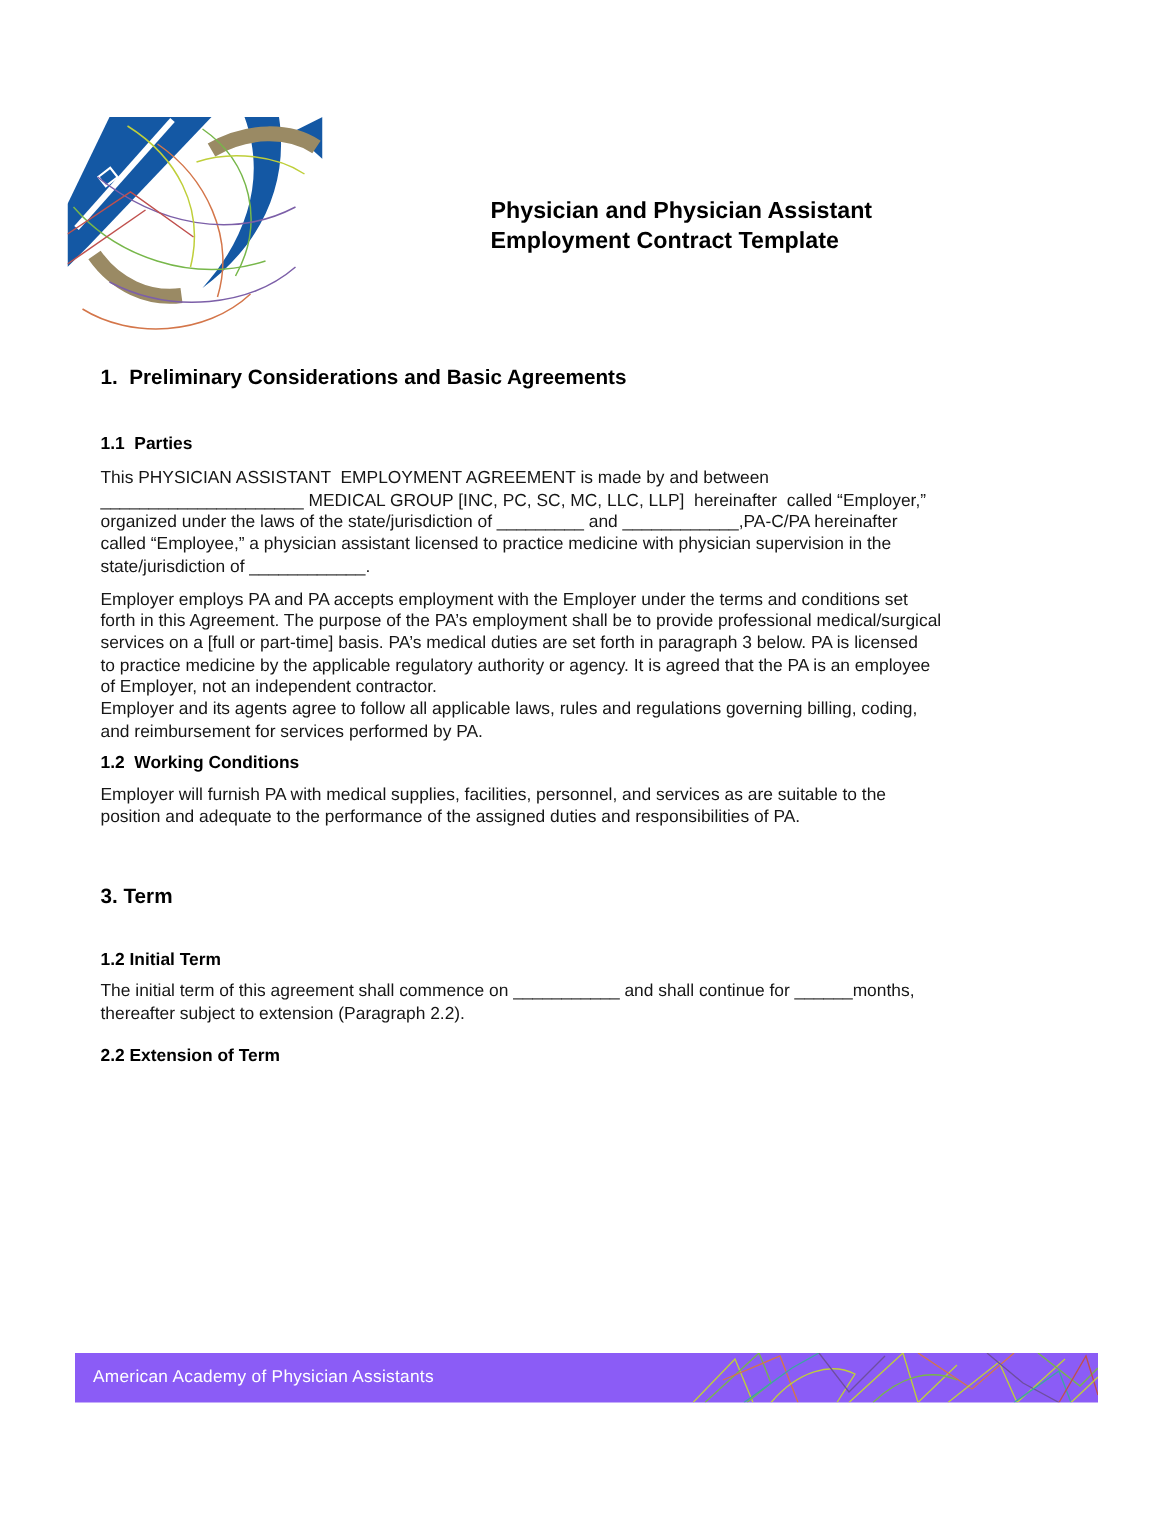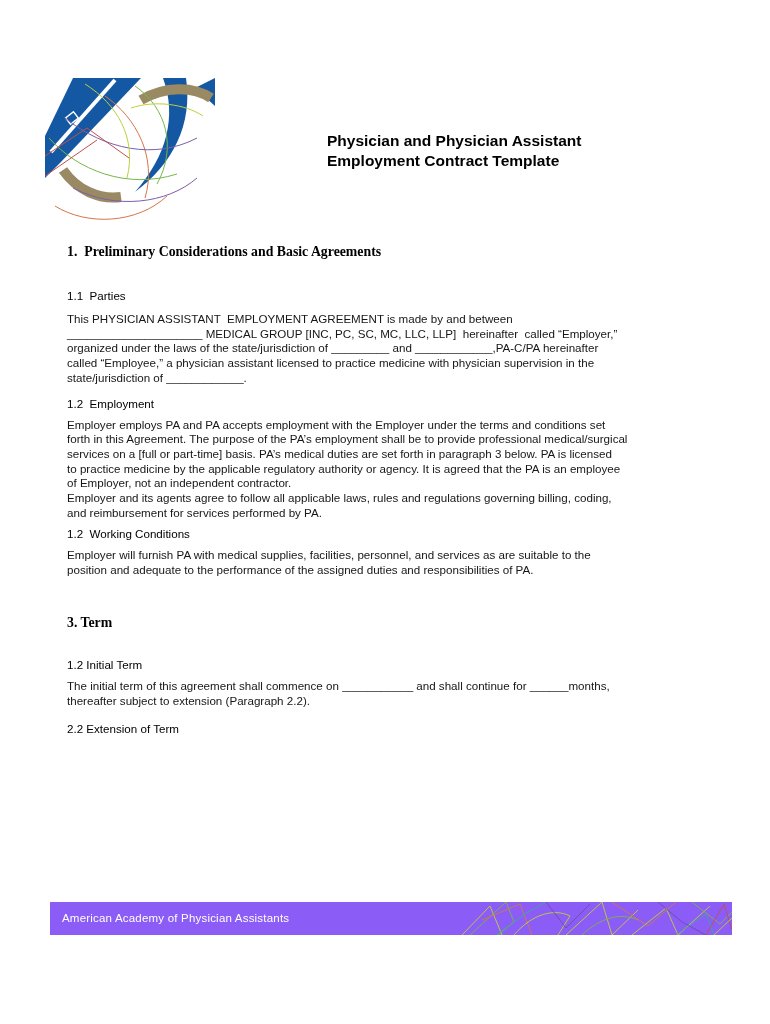--- a/index.html
+++ b/index.html
@@ -7,22 +7,22 @@
     width:770px;height:1024px;position:relative;background:#ffffff;
     font-family:"Liberation Sans", sans-serif;color:#161616;overflow:hidden;
   }
   .logo{position:absolute;left:45px;top:78px;width:170px;height:145px;}
   .doc-title{
     position:absolute;left:327px;top:131px;
     font-size:15.5px;font-weight:bold;line-height:19.5px;color:#000;
     white-space:pre-wrap;
   }
   .content{position:absolute;left:67px;top:243px;width:648px;}
-  .sec-heading{font-size:13.8px;font-weight:bold;line-height:17px;color:#000;white-space:pre-wrap;font-family:Liberation Serif, serif;}
-  .sub-heading{font-size:11.6px;font-weight:normal;line-height:14px;color:#000;white-space:pre-wrap;}
+  .sec-heading{font-size:13.8px;font-weight:bold;line-height:17px;color:#000;white-space:pre-wrap;}
+  .sub-heading{font-size:11.6px;font-weight:bold;line-height:14px;color:#000;white-space:pre-wrap;}
   .para{font-size:11.6px;line-height:14.7px;white-space:pre-wrap;color:#161616;}
   .mt29{margin-top:29px;} .mt27{margin-top:27px;} .mt36{margin-top:36px;}
   .mt14{margin-top:14px;} .mt11{margin-top:11px;} .mt9{margin-top:9px;} .mt7{margin-top:7px;}
   .footer-bar{
     position:absolute;left:50px;top:902px;width:682px;height:33px;
     background:#8b5cf6;overflow:hidden;
   }
   .footer-text{
     position:absolute;left:12px;top:0;height:33px;line-height:33px;
     color:#ffffff;font-size:11.5px;letter-spacing:0.2px;
@@ -68,21 +68,20 @@
 
   <div class="sec-heading">1.  Preliminary Considerations and Basic Agreements</div>
 
   <div class="sub-heading mt29">1.1  Parties</div>
   <div class="para mt9">This PHYSICIAN ASSISTANT  EMPLOYMENT AGREEMENT is made by and between
 _____________________ MEDICAL GROUP [INC, PC, SC, MC, LLC, LLP]  hereinafter  called “Employer,”
 organized under the laws of the state/jurisdiction of _________ and ____________,PA-C/PA hereinafter
 called “Employee,” a physician assistant licensed to practice medicine with physician supervision in the
 state/jurisdiction of ____________.</div>
 
-  <div class="sub-heading mt11">1.2  Employment</div>
   <div class="para mt7">Employer employs PA and PA accepts employment with the Employer under the terms and conditions set
 forth in this Agreement. The purpose of the PA’s employment shall be to provide professional medical/surgical
 services on a [full or part-time] basis. PA’s medical duties are set forth in paragraph 3 below. PA is licensed
 to practice medicine by the applicable regulatory authority or agency. It is agreed that the PA is an employee
 of Employer, not an independent contractor.
 Employer and its agents agree to follow all applicable laws, rules and regulations governing billing, coding,
 and reimbursement for services performed by PA.</div>
 
   <div class="sub-heading mt7">1.2  Working Conditions</div>
   <div class="para mt7">Employer will furnish PA with medical supplies, facilities, personnel, and services as are suitable to the

